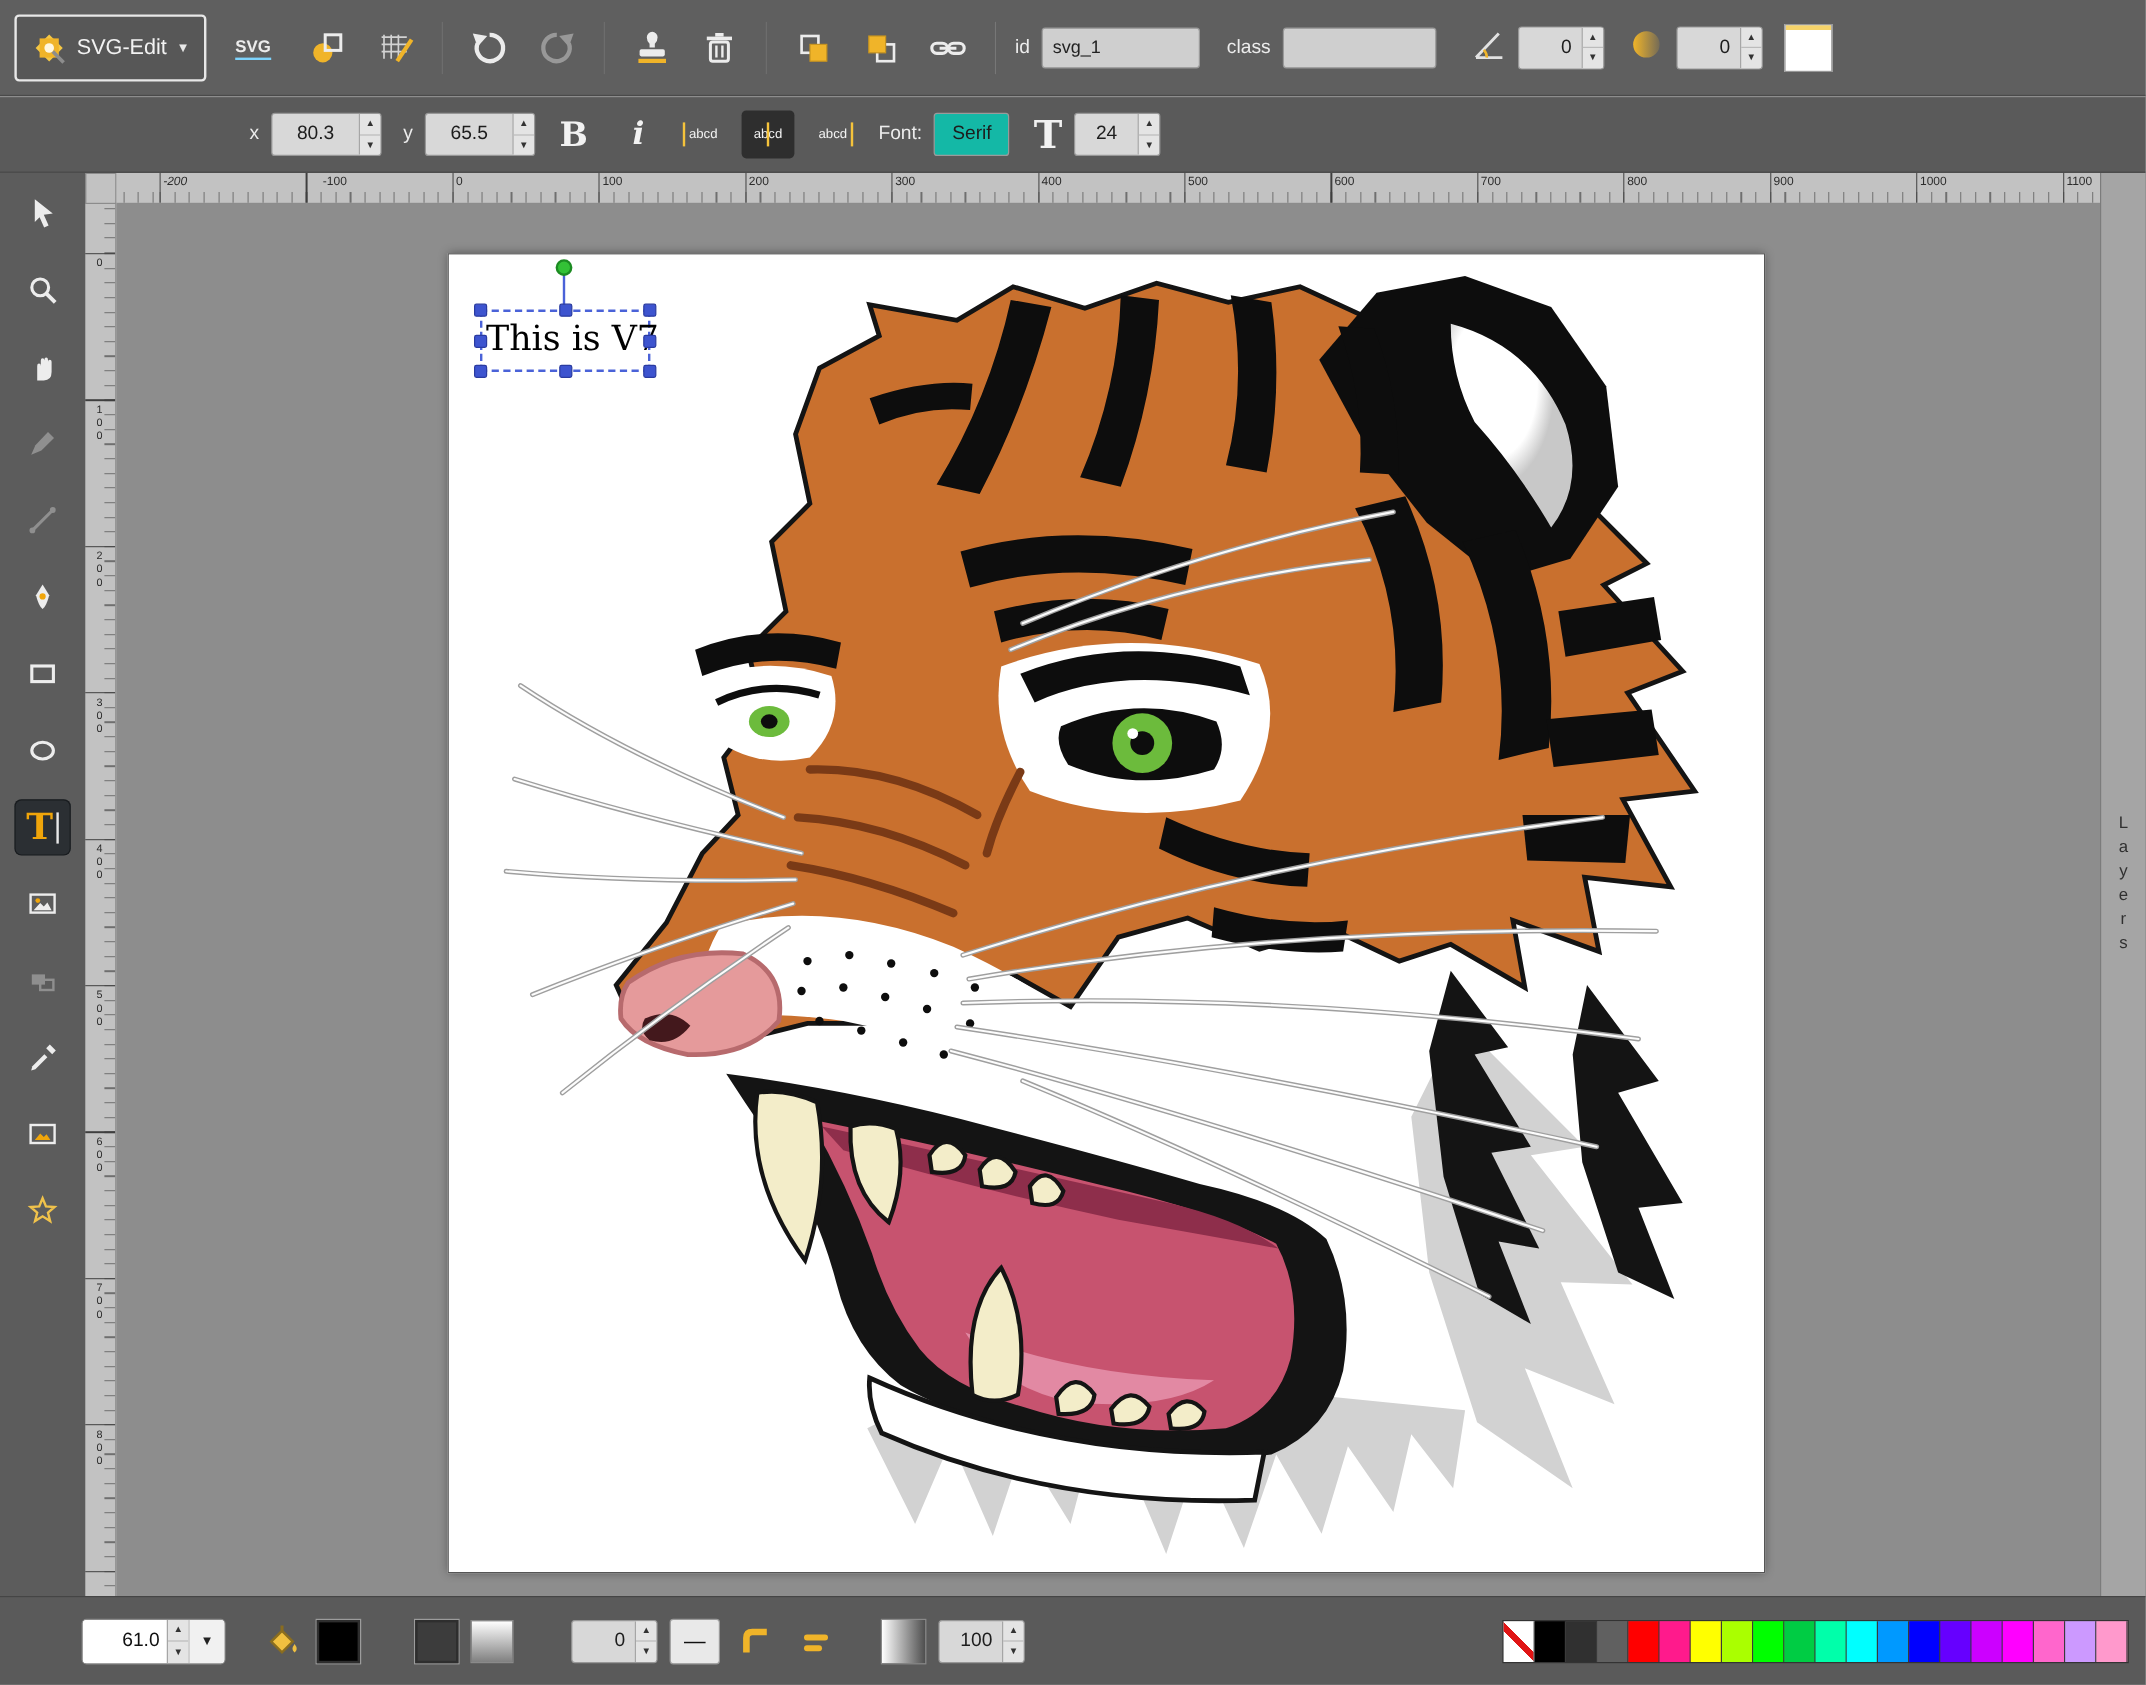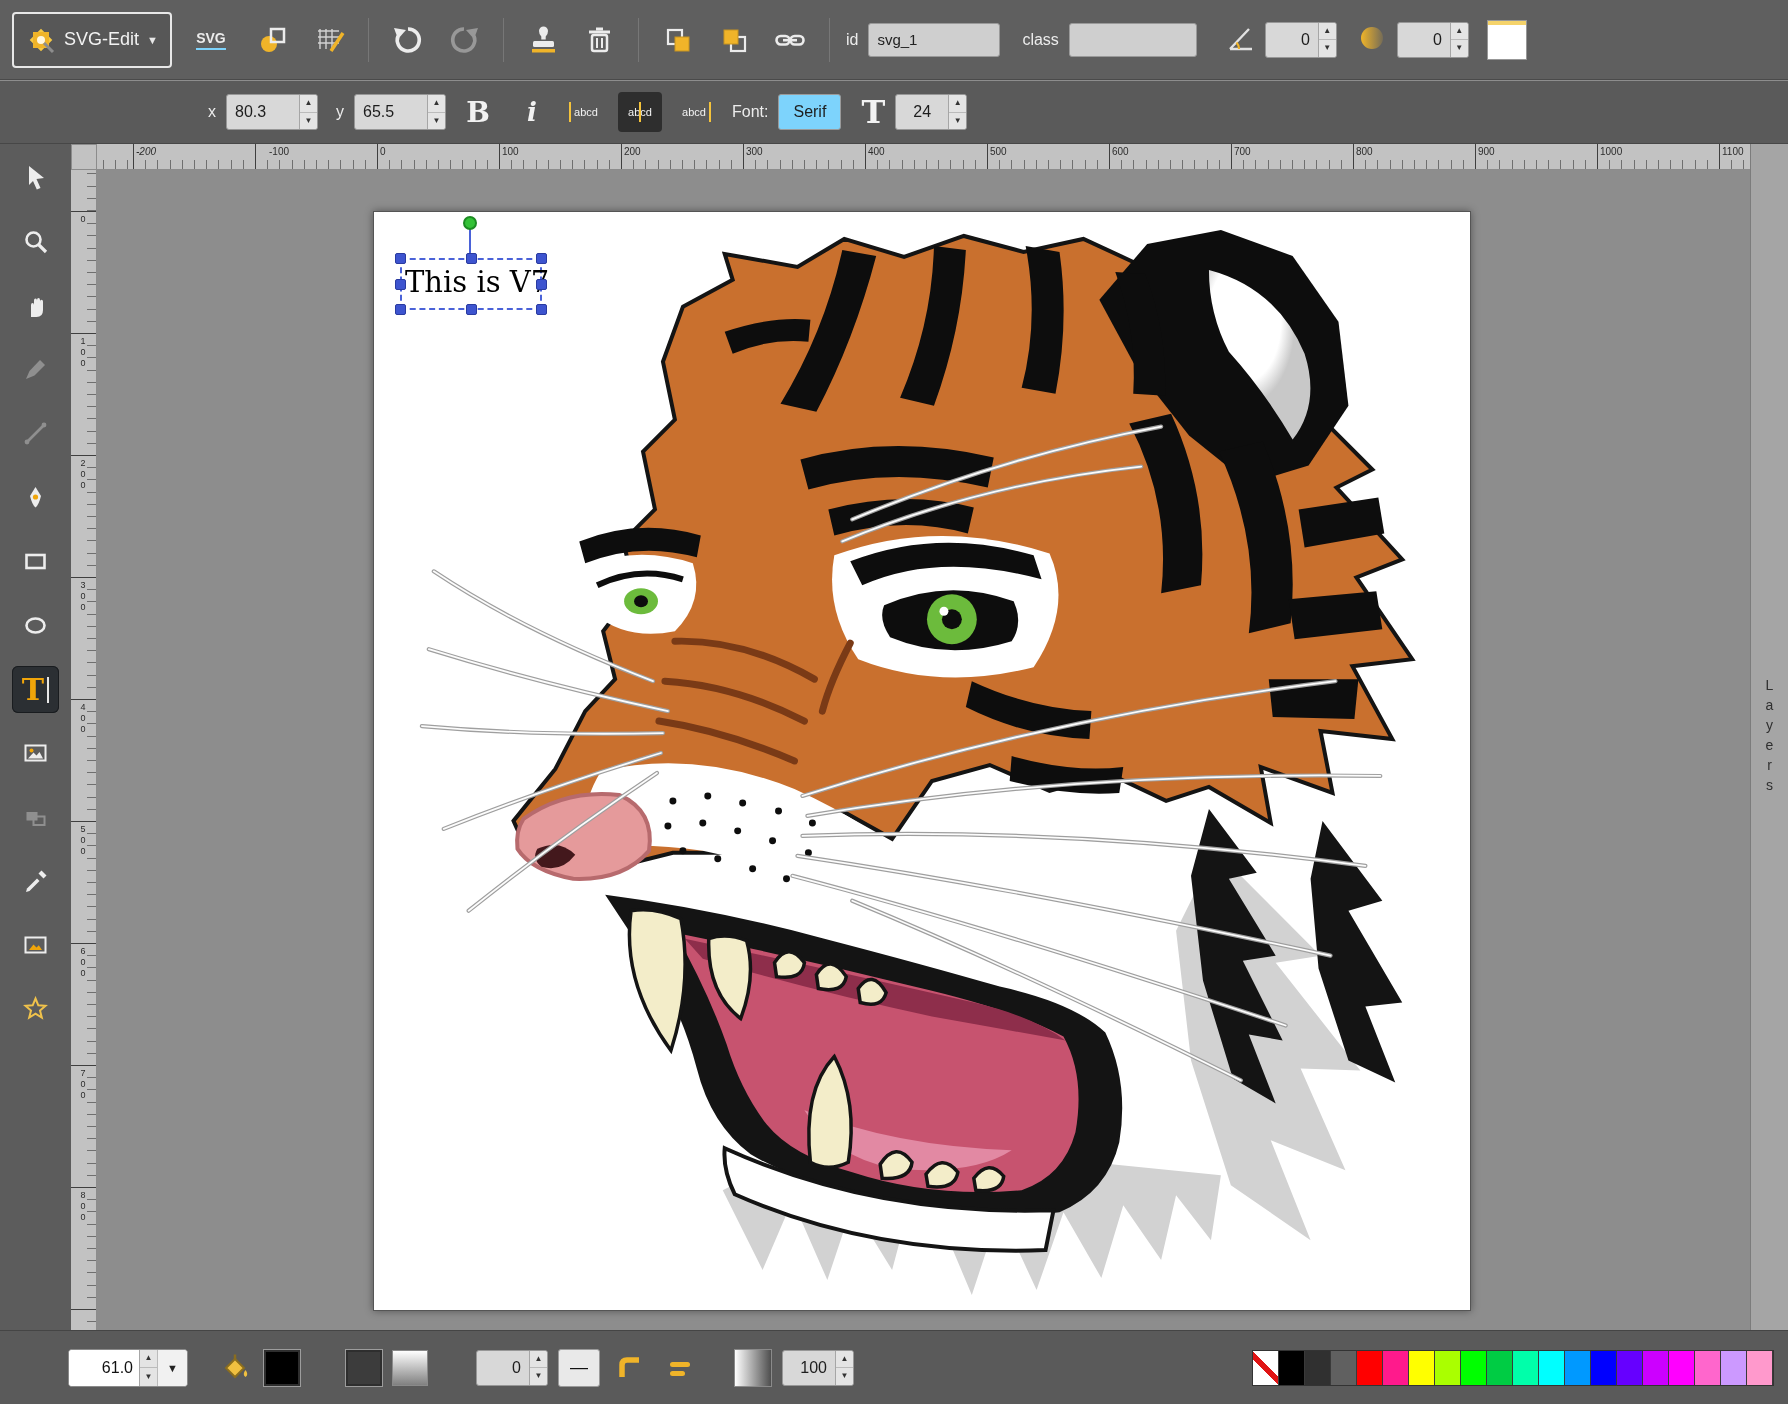--- a/index.html
+++ b/index.html
@@ -22,39 +22,39 @@
             font-size:15px; color:#222; padding:0 8px; }
   .logo-btn { display:flex; align-items:center; gap:8px; height:56px; padding:0 12px;
               background:#575757; border:2px solid #e8e8e8; border-radius:4px;
               color:#f2f2f2; font-size:18px; cursor:pointer; }
   .dd { color:#e8e8e8; font-size:11px; }
 
   
   .spin { display:flex; align-items:stretch; height:36px; background:#d8d8d8;
           border:1px solid #979797; border-radius:3px; overflow:hidden; }
   .spin input { width:72px; border:none; background:transparent; font-size:16px;
-                color:#1d1d1d; text-align:left; padding:0 8px; outline:none;}
+                color:#1d1d1d; text-align:center; padding:0 8px; outline:none;}
   .spin.small input { width:52px; }
   .spin-btns { display:flex; flex-direction:column; width:18px; border-left:1px solid #a6a6a6;
                background:#e4e4e4; }
   .sb { flex:1; font-size:8px; line-height:1; display:flex; align-items:center;
         justify-content:center; color:#333; cursor:pointer; user-select:none; }
   .sb:first-child { border-bottom:1px solid #bbb; }
 
   
   .bi-btn { width:44px; height:44px; background:transparent; border:none; color:#f2f2f2;
             font-family:"DejaVu Serif", serif; cursor:pointer; border-radius:4px;}
   .b-glyph { font-size:28px; font-weight:bold; }
   .i-glyph { font-size:26px; font-style:italic; font-weight:bold; }
   .abtn { position:relative; width:44px; height:40px; border:none; background:transparent;
           color:#f2f2f2; font-size:11px; border-radius:4px; cursor:pointer; }
   .abtn.pressed { background:#2e2e2e; }
   .abtn .bar { position:absolute; top:10px; width:2px; height:20px; background:#f5c33b; }
   .abtn.a-left .bar { left:5px; } .abtn.a-center .bar { left:21px; } .abtn.a-right .bar { right:5px; }
-  .font-btn { height:36px; padding:0 14px; background:#7dd3fc; border:1px solid #9a9a9a;
+  .font-btn { height:36px; padding:0 14px; background:#14b8a6; border:1px solid #9a9a9a;
               border-radius:3px; font-size:16px; color:#1d1d1d; cursor:pointer; }
   .t-glyph { color:#f2f2f2; font-family:"DejaVu Serif", serif; font-size:32px; font-weight:bold; }
 
   
   .lefttools { position:absolute; left:0; top:144px; width:71px; height:1186px;
                background:#5c5c5c; display:flex; flex-direction:column; align-items:center;
                padding-top:10px; gap:17px; z-index:20; }
   .tool { width:47px; height:47px; display:flex; align-items:center; justify-content:center;
           border:none; background:transparent; border-radius:6px; cursor:pointer; }
   .tool.active { background:#2b2f33; box-shadow:inset 0 0 0 1px #191c1f; }

